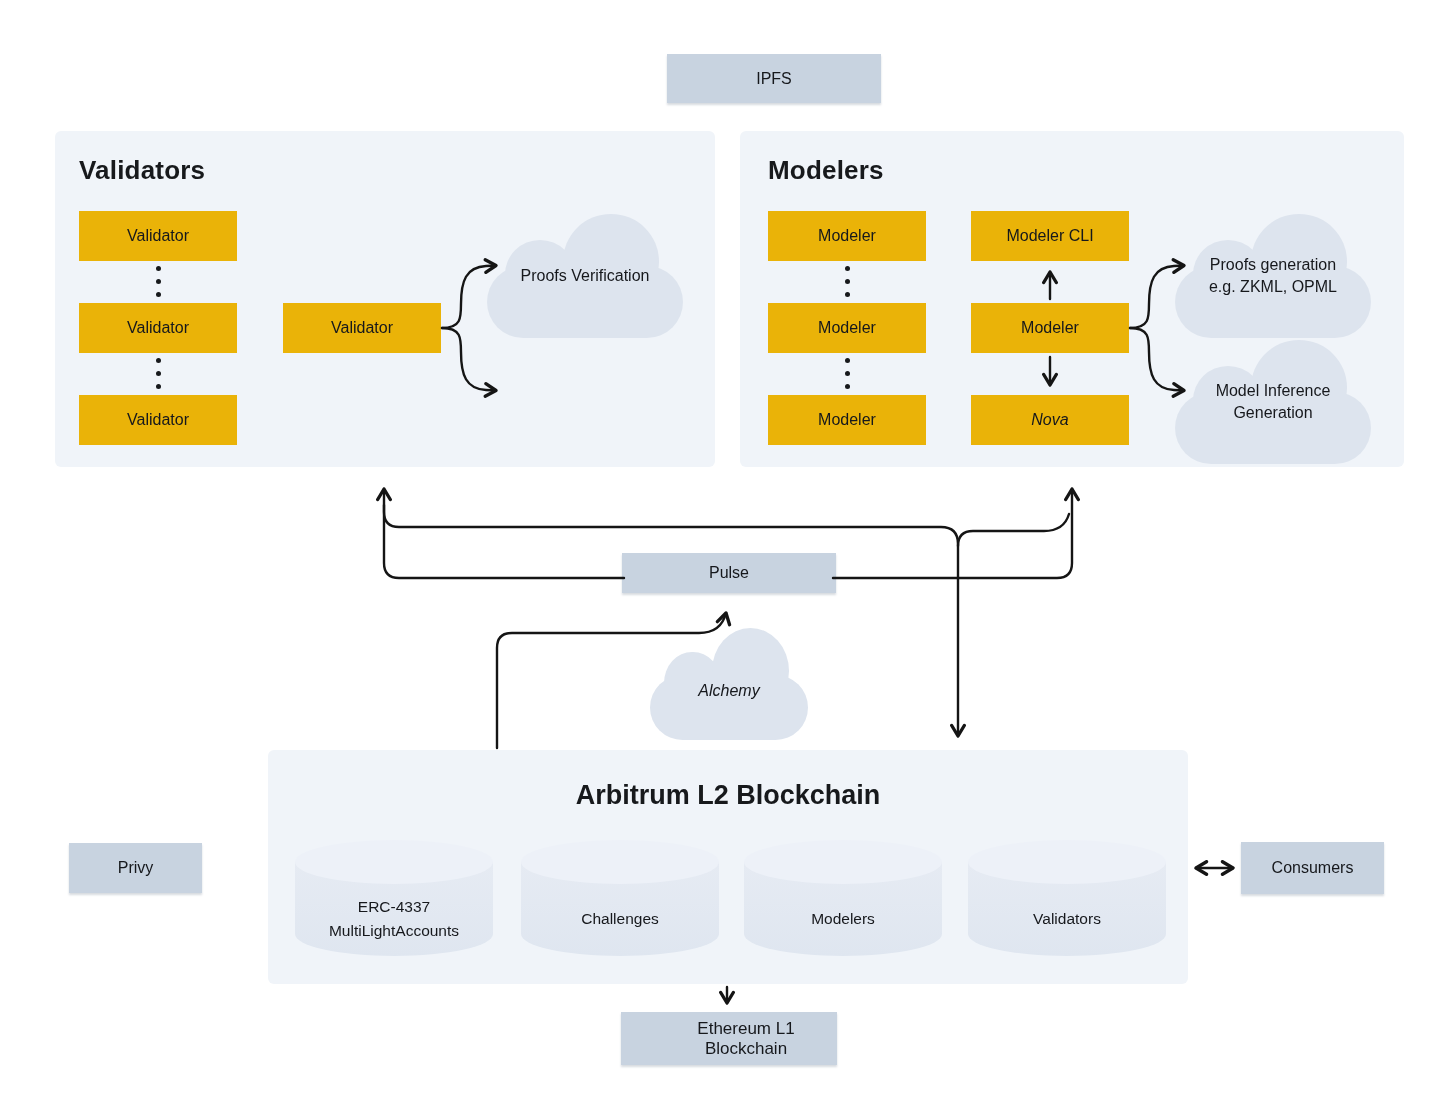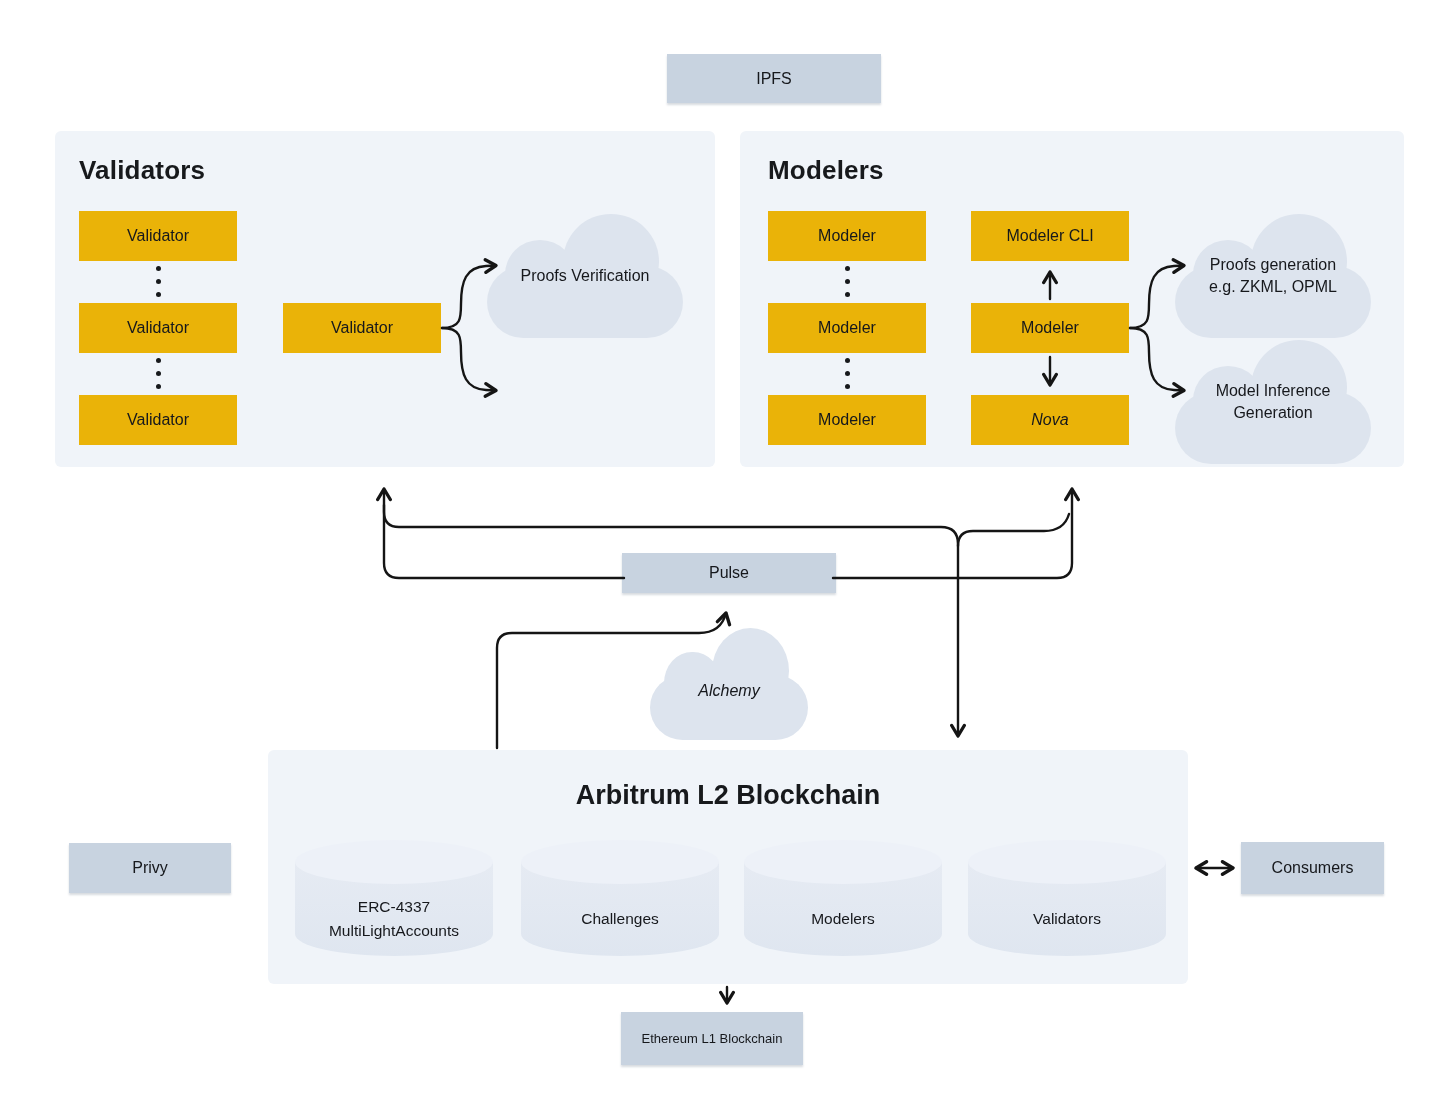--- a/index.html
+++ b/index.html
@@ -194,28 +194,28 @@
     </div>
   </div>
   <div class="cylinder" style="left:968px; top:840px;">
     <div class="cyl-top"></div>
     <div class="cyl-body"></div>
     <div class="cyl-label">
       <div>Validators</div>
     </div>
   </div>
 
-  <div class="node dark" style="left:69px; top:843px; width:162px; height:50px;">
+  <div class="node dark" style="left:69px; top:843px; width:133px; height:50px;">
     <span>Privy</span>
   </div>
   <div class="node dark" style="left:1241px; top:842px; width:143px; height:52px;">
     <span>Consumers</span>
   </div>
 
-  <div class="node dark" style="left:621px; top:1012px; width:182px; height:53px; font-size:13px;">
+  <div class="node dark" style="left:621px; top:1012px; width:182px; height:53px; font-size:17px;padding-left:34px;">
     <span>Ethereum L1 Blockchain</span>
   </div>
 
   <svg class="overlay" width="1456" height="1118" viewBox="0 0 1456 1118">
     <defs>
       <marker id="arw" viewBox="0 0 12 12" refX="10" refY="6" markerWidth="7" markerHeight="7" orient="auto-start-reverse">
         <path d="M2.5 1.5 L10 6 L2.5 10.5" fill="none" stroke="#151515" stroke-width="2" stroke-linecap="round" stroke-linejoin="round"></path>
       </marker>
     </defs>
 

